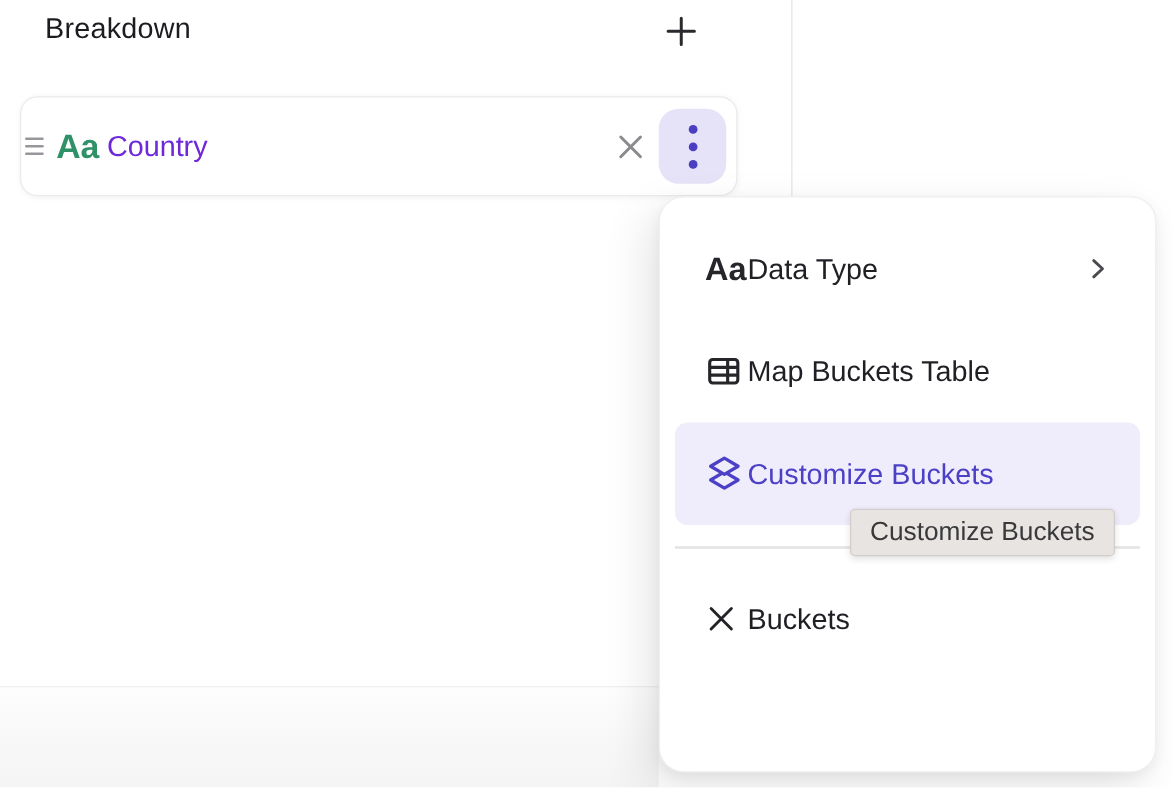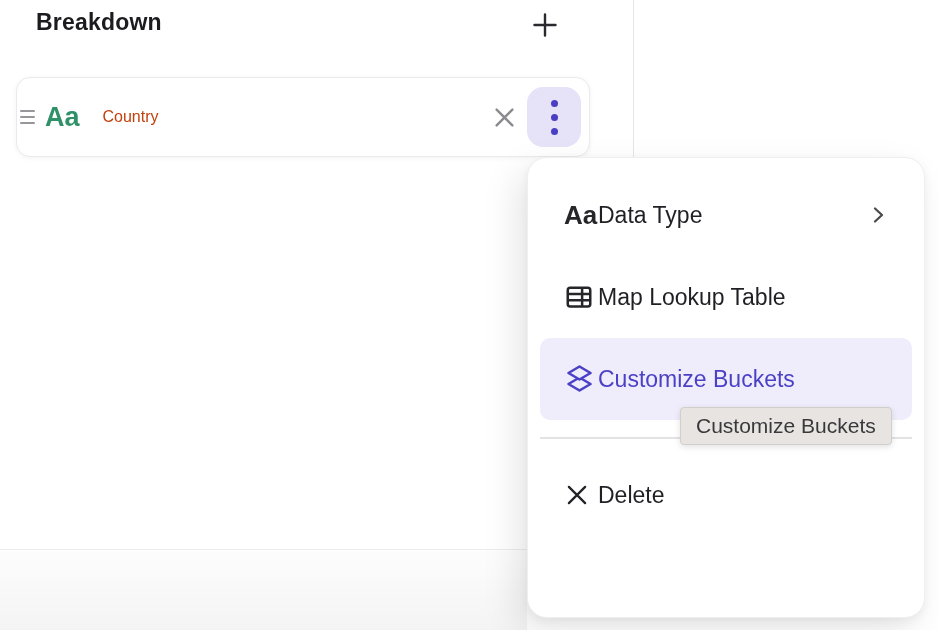--- a/index.html
+++ b/index.html
@@ -5,21 +5,21 @@
   html,body{margin:0;padding:0;}
   body{
     width:938px;height:630px;position:relative;overflow:hidden;
     background:#ffffff;
     font-family:"Liberation Sans", sans-serif;
     -webkit-font-smoothing:antialiased;
   }
   
   .panel-title{
     position:absolute;left:36px;top:9px;
-    font-size:23px;font-weight:700;color:#1c1c20;letter-spacing:.2px;
+    font-size:23px;font-weight:400;color:#1c1c20;letter-spacing:.2px;
   }
   .add-btn{
     position:absolute;left:522px;top:2px;width:46px;height:46px;
     display:flex;align-items:center;justify-content:center;
     background:transparent;border:none;cursor:pointer;
   }
   .v-divider{
     position:absolute;left:633px;top:0;width:1px;height:157px;background:#E5E5E7;
   }
   
@@ -30,21 +30,21 @@
     box-sizing:border-box;display:flex;align-items:center;
   }
   .drag-handle{
     margin-left:3px;width:17px;display:flex;flex-direction:column;gap:4px;
     cursor:grab;
   }
   .drag-handle span{display:block;height:2px;width:15px;background:#97979B;border-radius:1px;}
   .type-glyph{
     margin-left:8px;font-size:27px;font-weight:600;color:var(--green);line-height:1;
   }
-  .field-name{margin-left:23px;font-size:16px;color:#c2410c;}
+  .field-name{margin-left:6px;font-size:23px;color:#6d28d9;}
   .card-close{
     margin-left:auto;width:40px;height:40px;display:flex;align-items:center;justify-content:center;
     background:transparent;border:none;cursor:pointer;
   }
   .kebab-btn{
     margin-left:3px;margin-right:8px;width:54px;height:60px;border-radius:16px;
     background:var(--dots_bg);border:none;cursor:pointer;
     display:flex;flex-direction:column;align-items:center;justify-content:center;gap:7px;
   }
   .kebab-btn i{display:block;width:7px;height:7px;border-radius:50%;background:var(--accent_dot);}
@@ -143,40 +143,40 @@
     </span>
   </div>
 
   <div class="menu-item">
     <span class="mi-icon">
       <svg width="30" height="30" viewBox="0 0 24 24" fill="none" stroke="#26262A" stroke-width="2" stroke-linejoin="round">
         <rect x="3" y="4.5" width="18" height="15" rx="2"></rect>
         <path d="M3 9.5h18M3 14.5h18M14.5 4.5v15"></path>
       </svg>
     </span>
-    <span class="mi-label">Map Lookup Table</span>
+    <span class="mi-label">Map Buckets Table</span>
   </div>
 
   <div class="menu-item highlight">
     <span class="mi-icon">
       <svg width="31" height="32" viewBox="0 0 30 32" fill="none" stroke="#4C41C6" stroke-width="2.6" stroke-linejoin="round">
         <path d="M15 14.5 L26 21 L15 27.5 L4 21 Z"></path>
         <path d="M15 3.5 L26 10 L15 16.5 L4 10 Z" fill="#EFEDFB"></path>
       </svg>
     </span>
     <span class="mi-label">Customize Buckets</span>
   </div>
 
   <div class="menu-divider"></div>
 
   <div class="menu-item">
     <span class="mi-icon">
       <svg width="26" height="26" viewBox="0 0 24 24" fill="none">
         <path d="M4.5 4.5l15 15M19.5 4.5l-15 15" stroke="#232327" stroke-width="2.1" stroke-linecap="round"></path>
       </svg>
     </span>
-    <span class="mi-label">Delete</span>
+    <span class="mi-label">Buckets</span>
   </div>
 
 
 </div>
 
 <div class="tooltip">Customize Buckets</div>
 
 </body></html>

